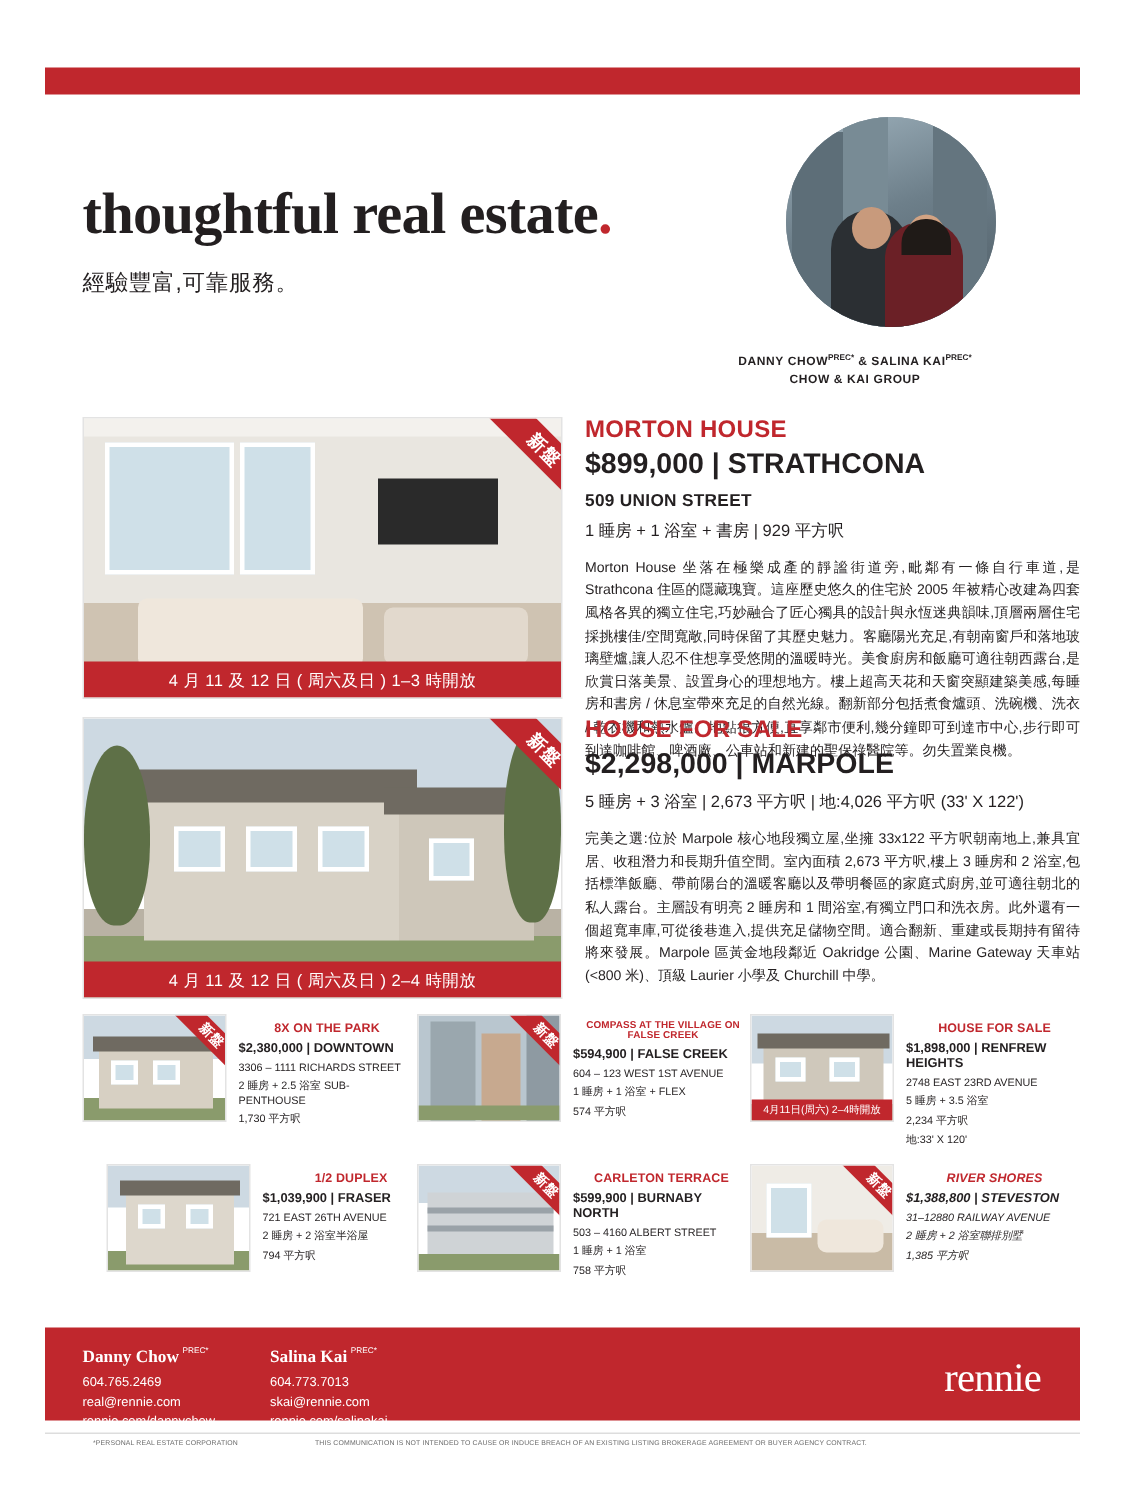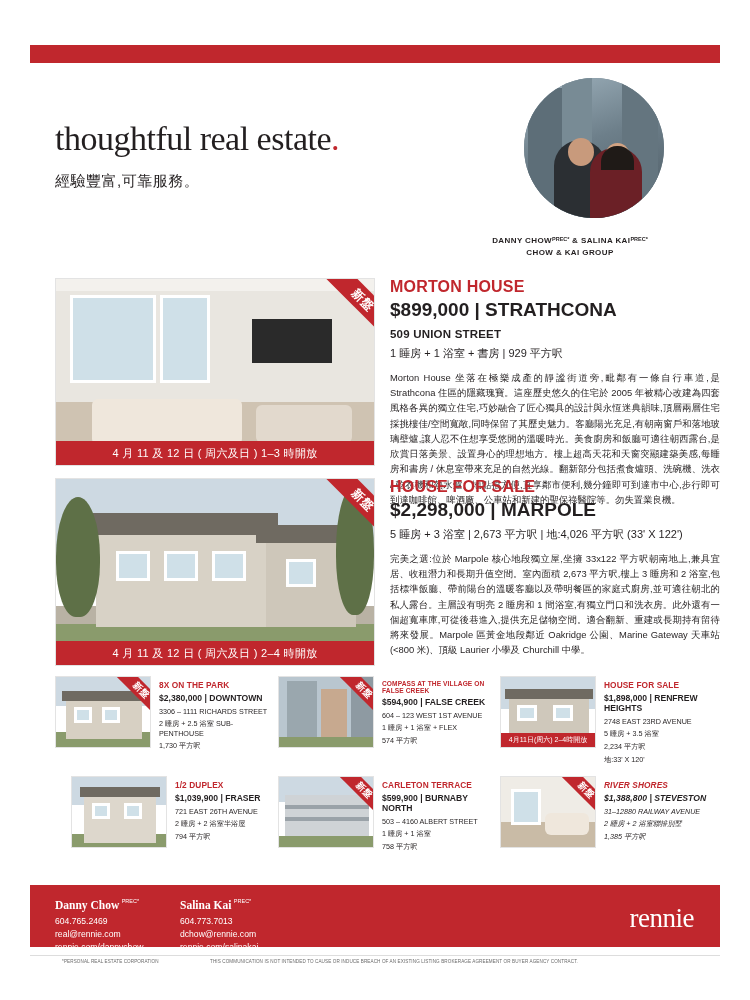--- a/index.html
+++ b/index.html
@@ -10,21 +10,21 @@
     color: #231f20;
     overflow: hidden;
   }
   .page { position: relative; width: 750px; height: 1000px; background:#fff; }
 
   
   .top-bar { position:absolute; left:30px; top:45px; width:690px; height:18px; background:#c0272d; }
 
   
   .header { position:absolute; left:55px; top:120px; width:420px; }
-  .headline { font-family:"Liberation Serif", serif; font-size:34px; font-weight:400; letter-spacing:-0.5px; color:#231f20; }
+  .headline { font-family:"Liberation Serif", serif; font-size:39px; font-weight:700; letter-spacing:-0.5px; color:#231f20; }
   .headline .dot { color:#c0272d; }
   .subhead { margin-top:14px; font-size:15px; color:#231f20; letter-spacing:0.5px; }
 
   
   .agent-photo {
     position:absolute; right:86px; top:78px; width:140px; height:140px;
     border-radius:50%; overflow:hidden; background:#7b8a93;
   }
   .agent-photo .sky { position:absolute; inset:0; background:linear-gradient(160deg,#9fb2bd 0%, #6d7f8a 45%, #4c5a63 100%); }
   .agent-photo .bldg1 { position:absolute; left:4px; top:10px; width:34px; height:130px; background:#5d6e78; }
@@ -77,21 +77,21 @@
   .s-sky { position:absolute; left:0; right:0; top:0; height:42%; background:#cdd9e2; }
   .s-lawn { position:absolute; left:0; right:0; bottom:0; height:22%; background:#8a9b6c; }
   .s-house { position:absolute; background:#d8d2c6; }
   .s-roof { position:absolute; background:#6f6a61; }
   .s-tree { position:absolute; background:#5e7047; border-radius:50% 50% 45% 45%; }
   .sm-card { position:absolute; }
   .sm-img { position:absolute; left:0; top:0; border:1px solid #e3e3e3; overflow:hidden; }
   .sm-cap { position:absolute; left:0; bottom:0; width:100%; height:14px; background:#c0272d; color:#fff;
             font-size:7px; display:flex; align-items:center; justify-content:center; }
   .sm-info { position:absolute; }
-  .sm-title { color:#c0272d; font-size:8.3px; font-weight:700; letter-spacing:0.1px; }
+  .sm-title { color:#c0272d; font-size:8.3px; font-weight:700; letter-spacing:0.1px;text-align:center; }
   .sm-price { font-size:8.6px; font-weight:700; margin-top:3px; }
   .sm-addr { font-size:7.2px; margin-top:4px; }
   .sm-line { font-size:7.2px; margin-top:3px; }
 
   
   .footer { position:absolute; left:30px; top:885px; width:690px; height:62px; background:#c0272d; }
   .fcol { position:absolute; color:#fff; font-size:8.6px; line-height:1.55; }
   .fcol .nm { font-family:"Liberation Serif", serif; font-size:11.5px; font-weight:700; }
   .fcol .prec { font-size:5.5px; vertical-align:top; }
   .rennie { position:absolute; right:26px; top:18px; color:#fff; font-family:"Liberation Serif", serif;
@@ -319,21 +319,21 @@
   <div class="footer">
     <div class="fcol" style="left:25px; top:12px;">
       <div><span class="nm">Danny Chow</span> <span class="prec">PREC*</span></div>
       <div>604.765.2469</div>
       <div>real@rennie.com</div>
       <div>rennie.com/dannychow</div>
     </div>
     <div class="fcol" style="left:150px; top:12px;">
       <div><span class="nm">Salina Kai</span> <span class="prec">PREC*</span></div>
       <div>604.773.7013</div>
-      <div>dchow@rennie.com</div>
+      <div>skai@rennie.com</div>
       <div>rennie.com/salinakai</div>
     </div>
     <div class="rennie">rennie</div>
   </div>
 
   <div class="legal">
     <span class="l1">*PERSONAL REAL ESTATE CORPORATION</span>
     <span class="l2">THIS COMMUNICATION IS NOT INTENDED TO CAUSE OR INDUCE BREACH OF AN EXISTING LISTING BROKERAGE AGREEMENT OR BUYER AGENCY CONTRACT.</span>
   </div>
 

